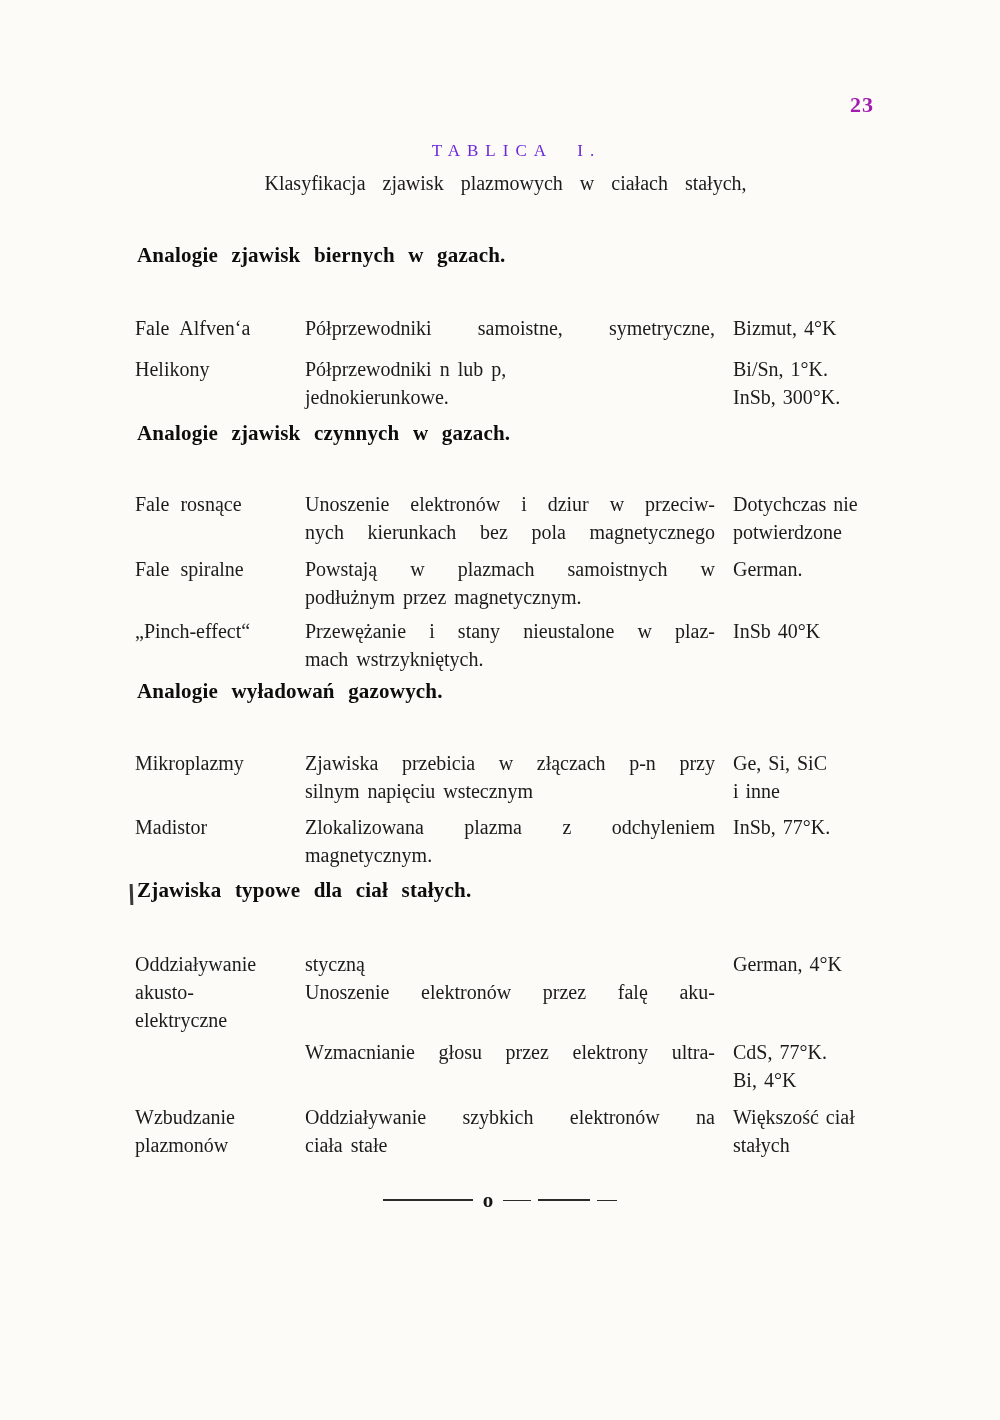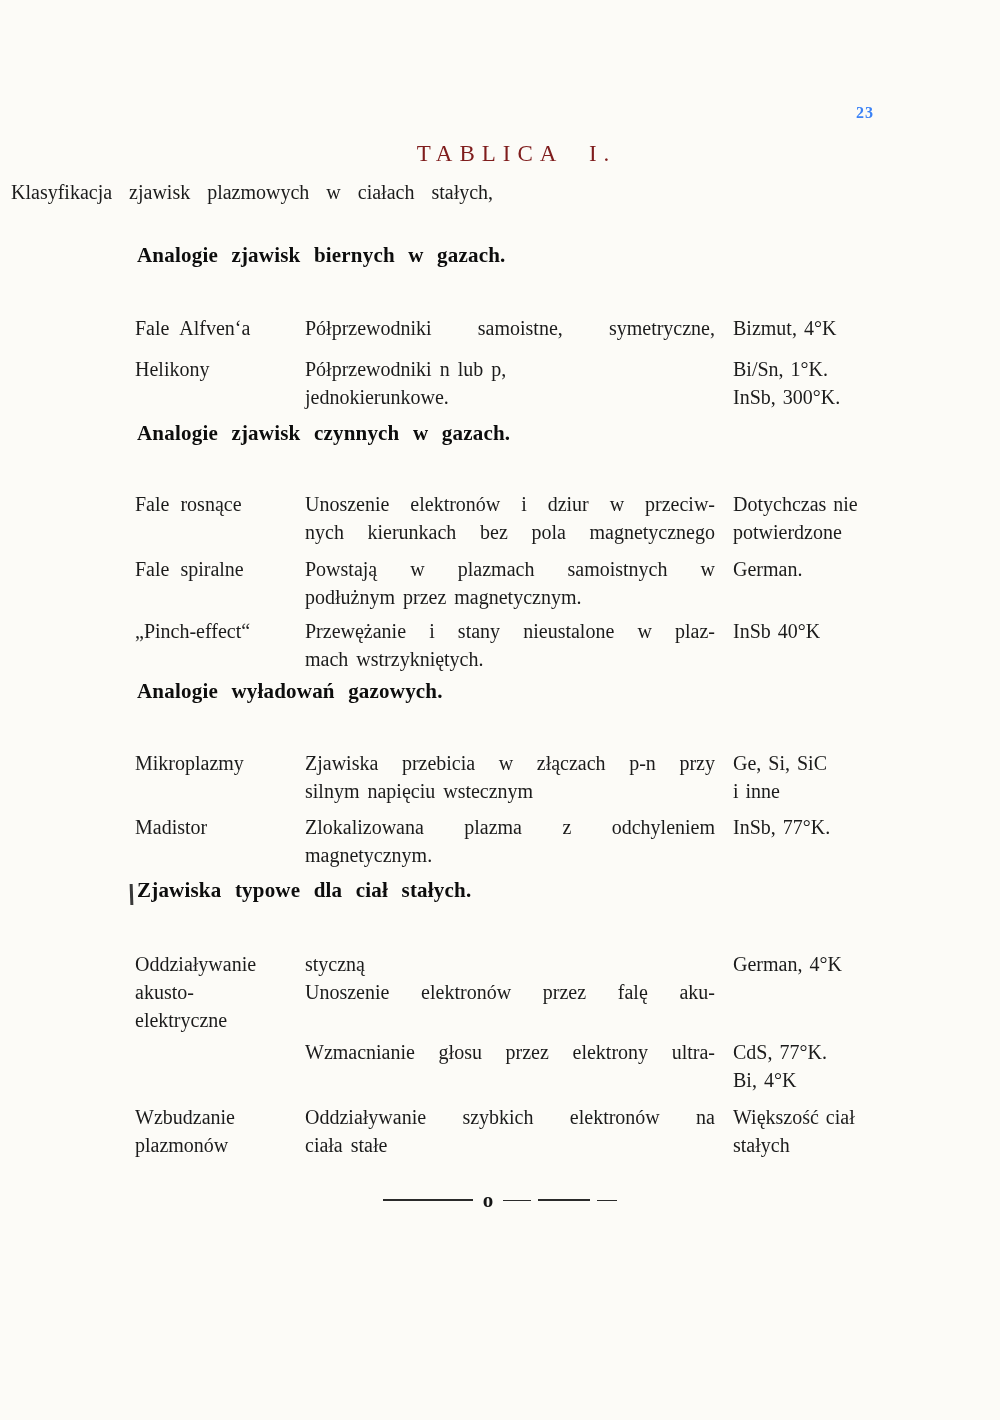--- a/index.html
+++ b/index.html
@@ -13,46 +13,45 @@
     background: #fcfbf7;
     color: #1b1b1b;
     overflow: hidden;
     margin: 0 auto;
   }
 
   .pagenum {
     position: absolute;
     top: 92px;
     right: 126px;
-    font-size: 16px;
+    font-size: 22px;
     font-weight: bold;
     letter-spacing: 1px;
-    color: #3b82f6;
-    margin-top: 12px;
+    color: #a21caf;
   }
 
   .title {
     position: absolute;
     top: 141px;
     left: 0;
     width: 100%;
     text-align: center;
-    font-size: 23px;
+    font-size: 17px;
     letter-spacing: 7px;
     word-spacing: 14px;
-    color: #7f1d1d;
+    color: #6d28d9;
     padding-left: 33px;
   }
 
   .subtitle {
     position: absolute;
-    top: 181px;
+    top: 172px;
     left: 0;
     width: 100%;
-    text-align: left;
+    text-align: center;
     font-size: 20px;
     word-spacing: 12px;
     color: #1b1b1b;
     padding-left: 11px;
   }
 
   .shead {
     position: absolute;
     left: 137px;
     font-size: 21px;

